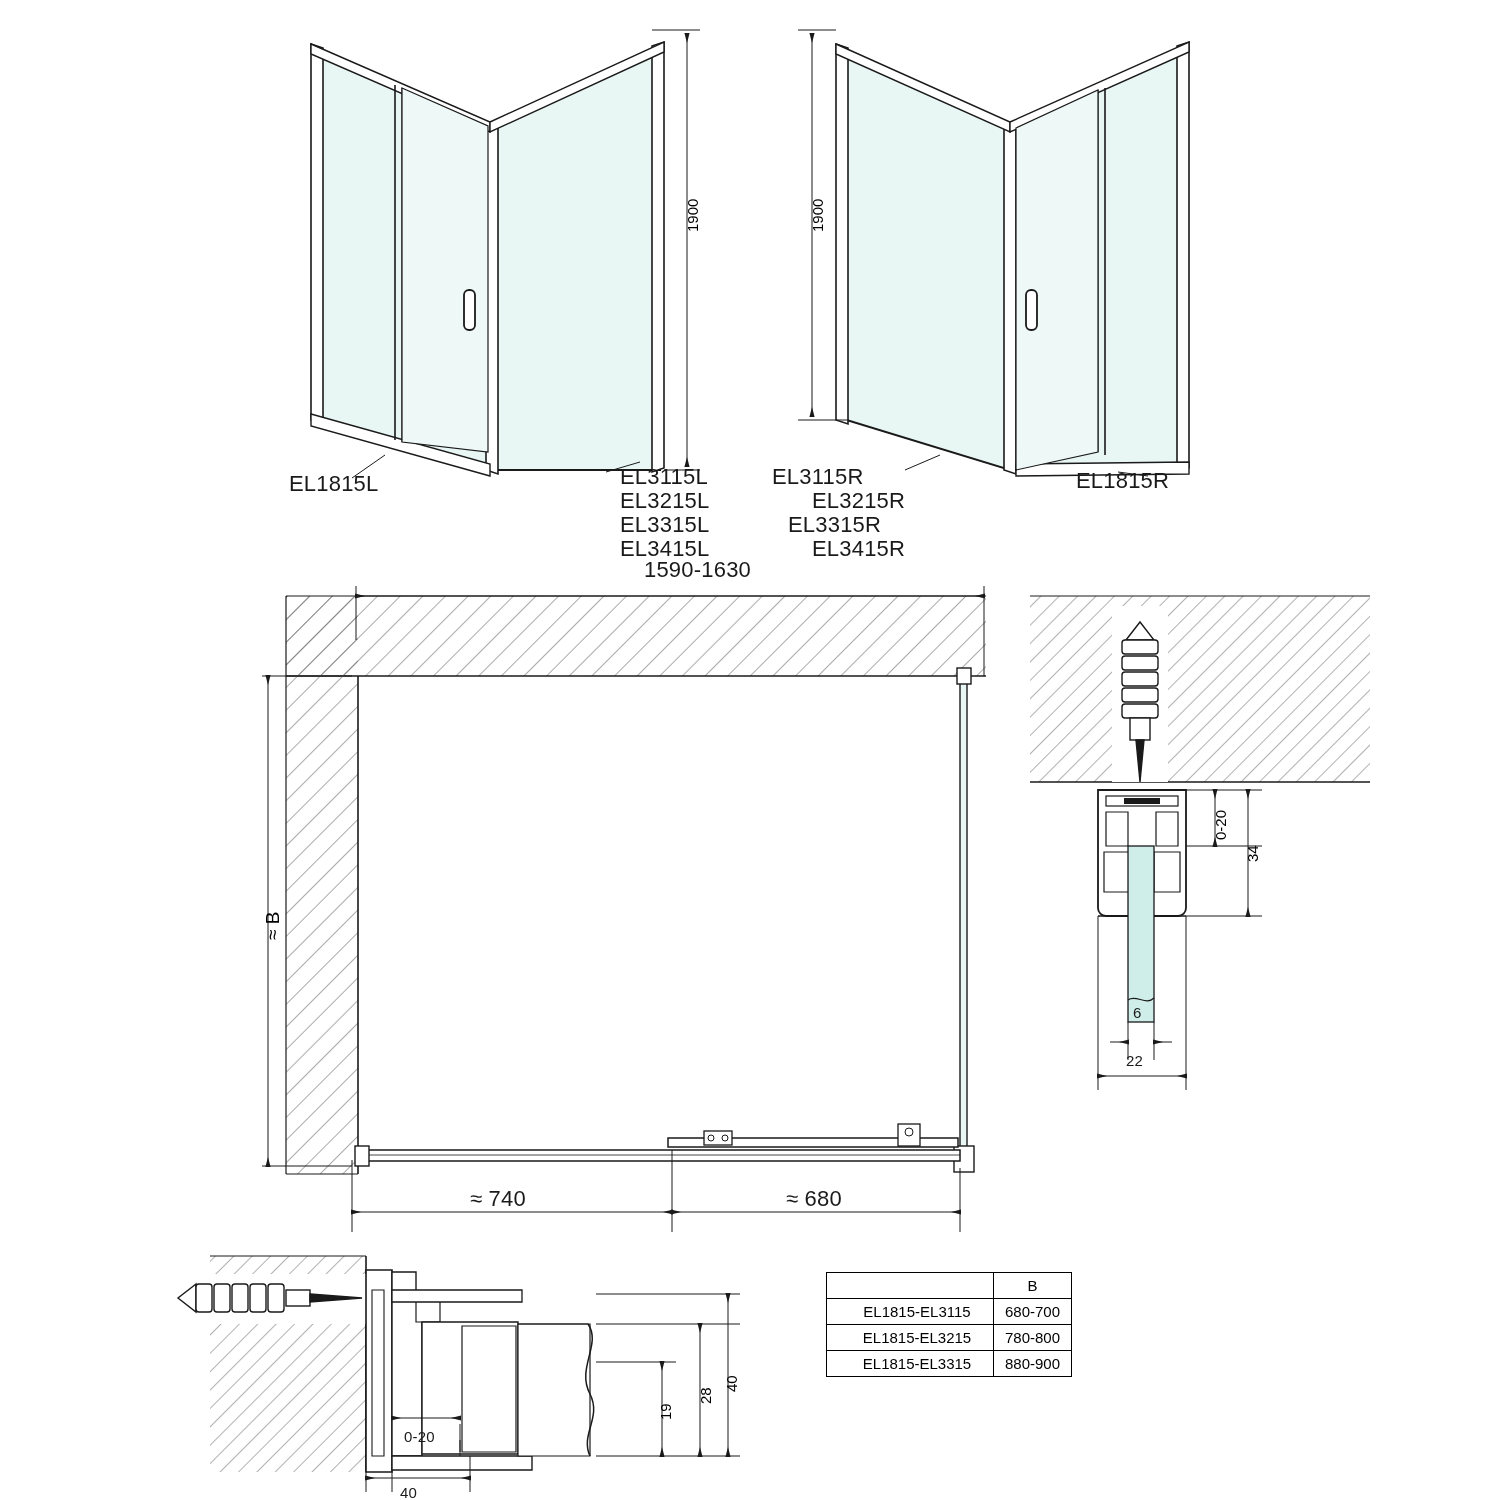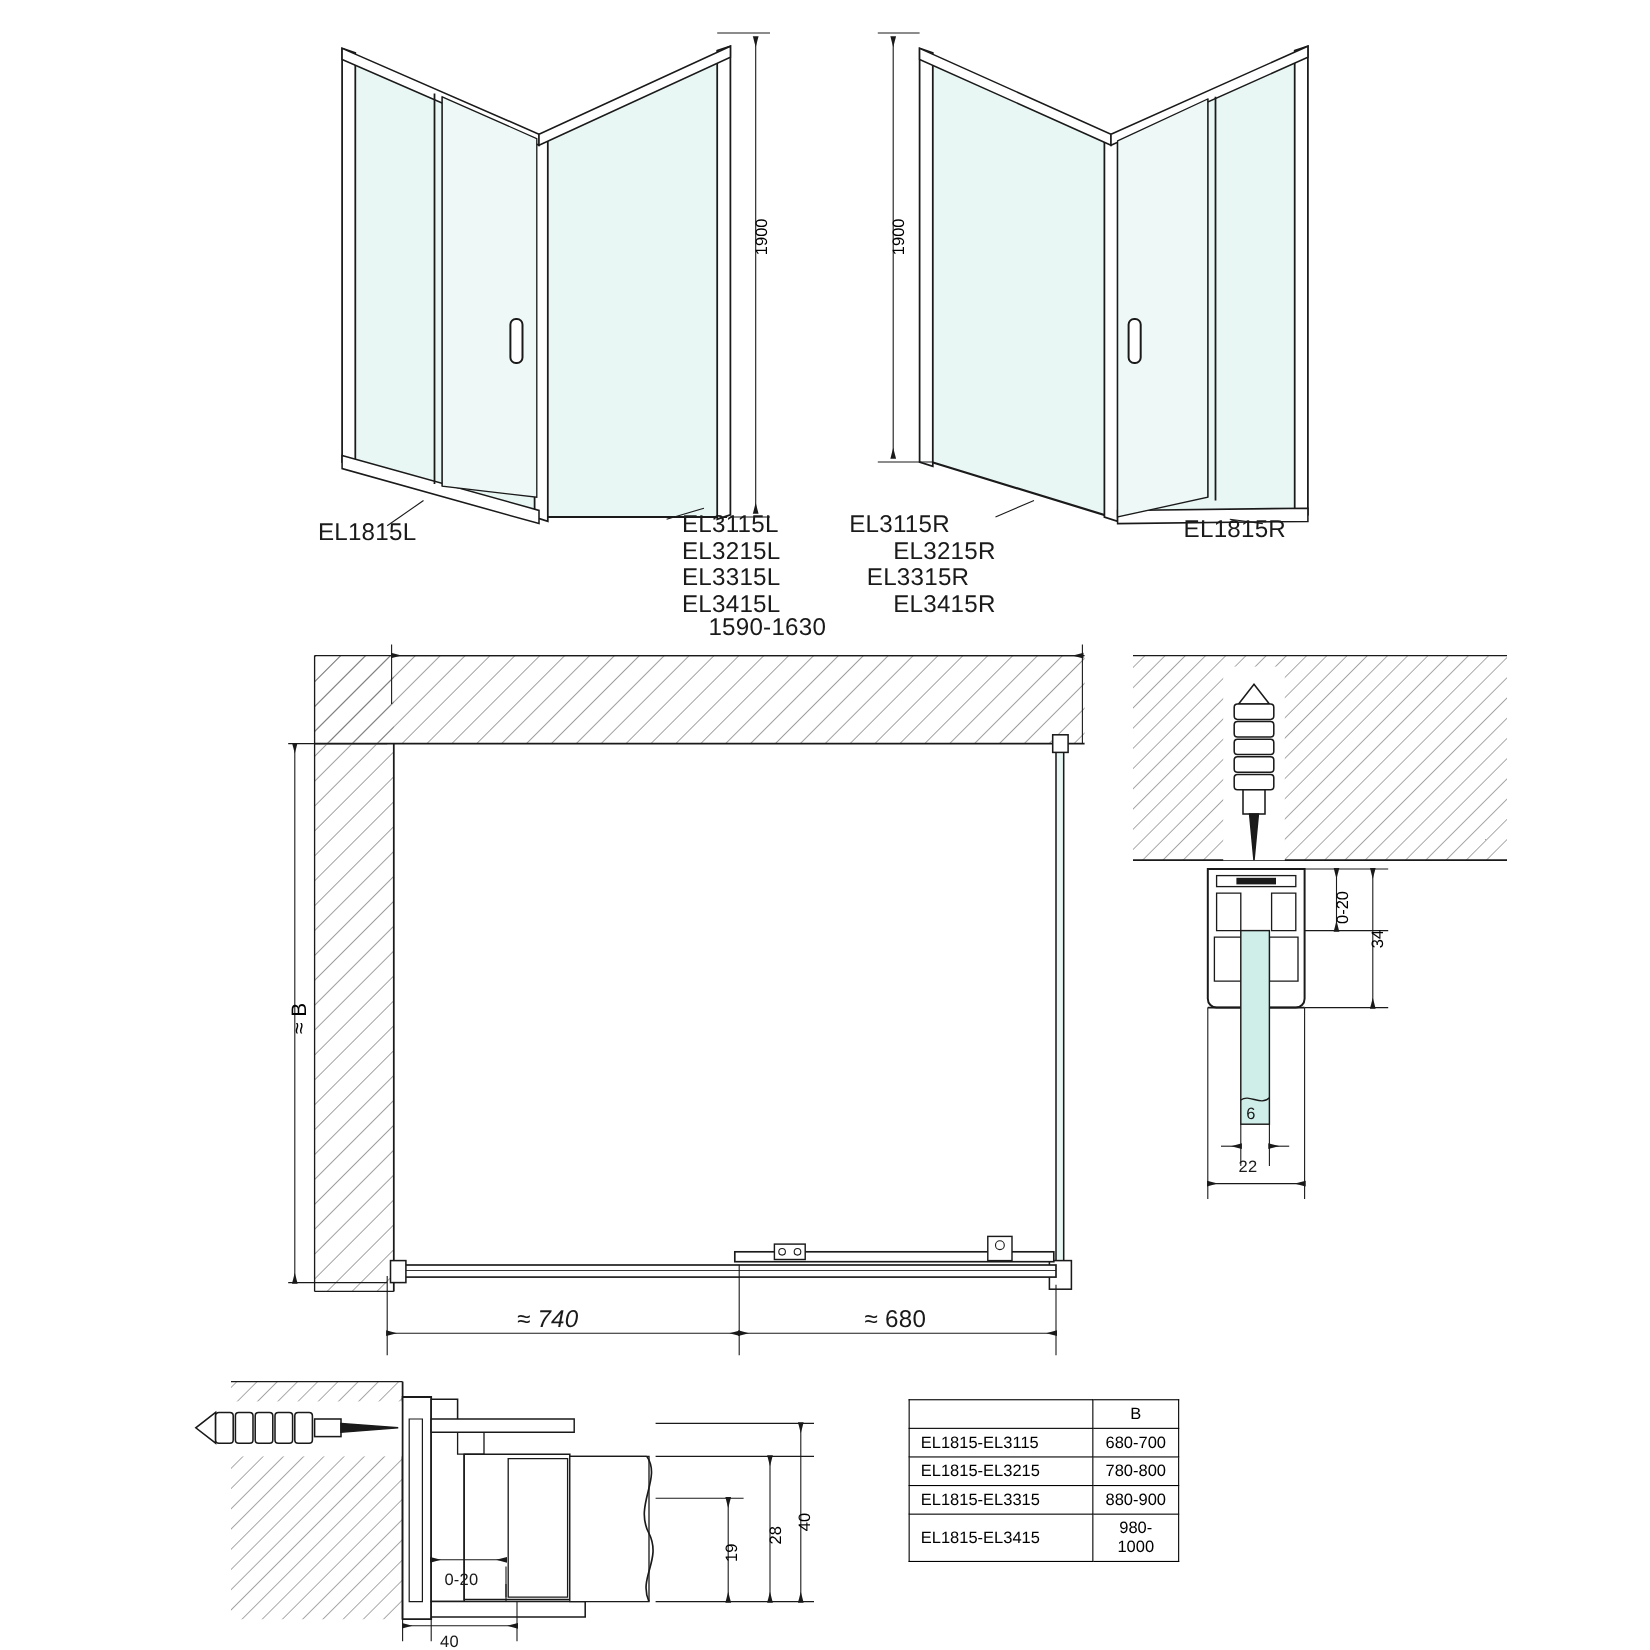--- a/index.html
+++ b/index.html
@@ -4,21 +4,21 @@
 <style>
   html,body{margin:0;padding:0;background:#ffffff;}
   body{width:1500px;height:1500px;position:relative;font-family:"Liberation Sans",sans-serif;color:#000;}
   .stage{position:absolute;left:0;top:0;width:1500px;height:1500px;}
   .lbl{position:absolute;font-size:22px;color:#1a1a1a;white-space:nowrap;letter-spacing:.2px;}
   .lbl.small{font-size:15px;}
   .vlbl{position:absolute;font-size:15px;white-space:nowrap;transform-origin:0 0;}
   svg{position:absolute;left:0;top:0;}
   table{border-collapse:collapse;position:absolute;font-size:15px;}
   table td,table th{border:1px solid #000;padding:4px 8px;font-weight:normal;text-align:center;}
-  .tbl-name{text-align:left;padding-left:10px;}
+  .tbl-name{text-align:center;padding-left:22px;}
 </style>
 </head>
 <body>
 
 <div class="stage">
 
 <svg width="1500" height="1500" viewBox="0 0 1500 1500">
   <defs>
     <pattern id="hatch" width="16" height="16" patternTransform="rotate(45)" patternUnits="userSpaceOnUse">
       <line x1="0" y1="0" x2="0" y2="16" stroke="#707070" stroke-width="1.2"></line>
@@ -233,21 +233,21 @@
 <div class="lbl" style="left:812px;top:488px;">EL3215R</div>
 <div class="lbl" style="left:788px;top:512px;">EL3315R</div>
 <div class="lbl" style="left:812px;top:536px;">EL3415R</div>
 <div class="lbl" style="left:1076px;top:468px;">EL1815R</div>
 
 <div class="vlbl" style="left:684px;top:232px;transform:rotate(-90deg);">1900</div>
 <div class="vlbl" style="left:809px;top:232px;transform:rotate(-90deg);">1900</div>
 
 <div class="lbl" style="left:612px;top:557px;margin-left:32px;">1590-1630</div>
 <div class="vlbl" style="left:262px;top:940px;transform:rotate(-90deg);font-size:19px;">≈ B</div>
-<div class="lbl" style="left:470px;top:1186px;font-style:italic;">≈ 740</div>
+<div class="lbl" style="left:470px;top:1186px;">≈ 740</div>
 <div class="lbl" style="left:786px;top:1186px;">≈ 680</div>
 
 <div class="vlbl small" style="left:1212px;top:840px;transform:rotate(-90deg);">0-20</div>
 <div class="vlbl small" style="left:1244px;top:862px;transform:rotate(-90deg);">34</div>
 <div class="lbl small" style="left:1133px;top:1004px;">6</div>
 <div class="lbl small" style="left:1126px;top:1052px;text-align:right;">22</div>
 
 <div class="lbl small" style="left:404px;top:1428px;">0-20</div>
 <div class="lbl small" style="left:400px;top:1484px;">40</div>
 <div class="vlbl small" style="left:723px;top:1392px;transform:rotate(-90deg);">40</div>
@@ -265,20 +265,16 @@
     <td>680-700</td>
   </tr>
   <tr>
     <td class="tbl-name">EL1815-EL3215</td>
     <td>780-800</td>
   </tr>
   <tr>
     <td class="tbl-name">EL1815-EL3315</td>
     <td>880-900</td>
   </tr>
-  <tr>
-    <td class="tbl-name">EL1815-EL3415</td>
-    <td>980-1000</td>
-  </tr>
 </tbody>
     </table>
 
 </div>
 
 </body></html>

